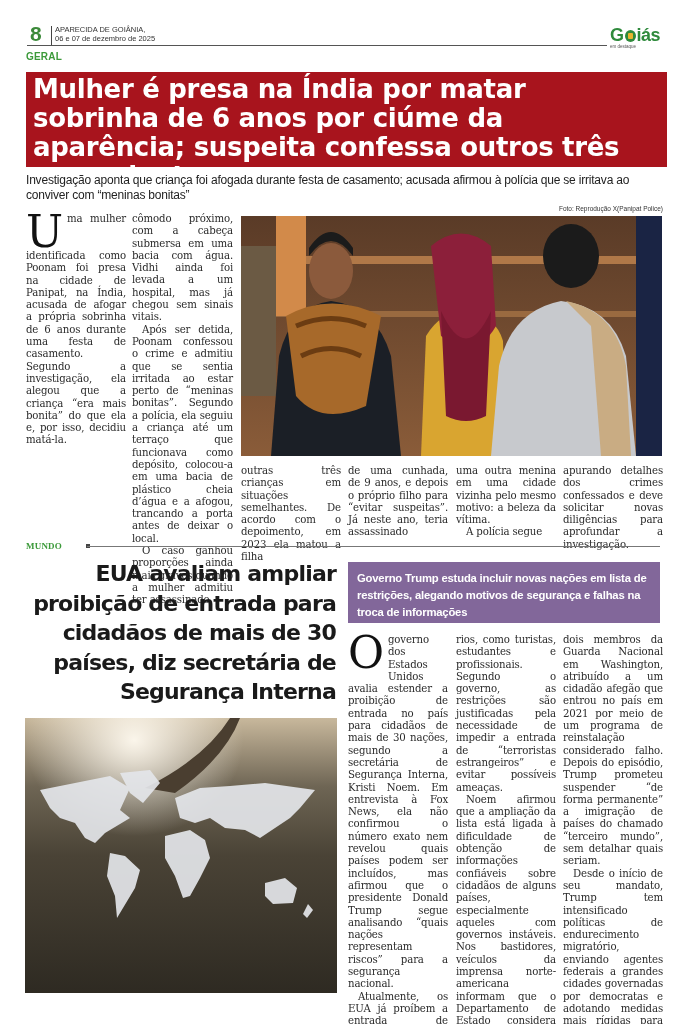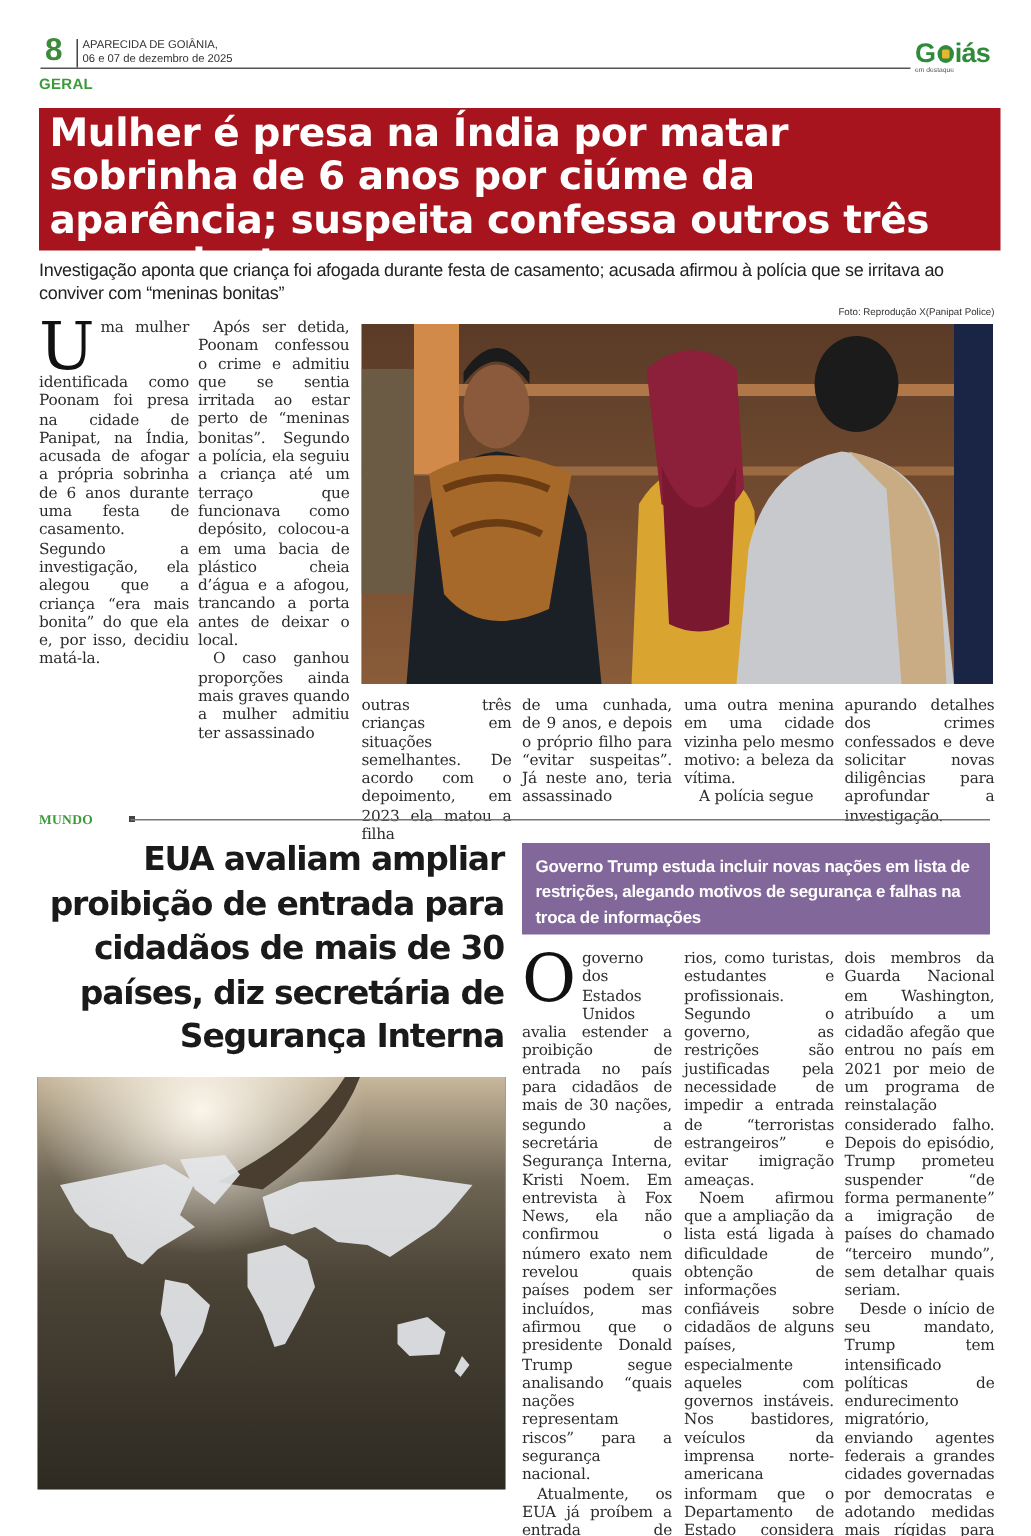--- a/index.html
+++ b/index.html
@@ -67,20 +67,21 @@
 
 <div class="subhead">Investigação aponta que criança foi afogada durante festa de casamento; acusada afirmou à polícia que se irritava ao conviver com “meninas bonitas”</div>
 <div class="credit">Foto: Reprodução X(Panipat Police)</div>
 
 <div class="col" style="left:26px; top:213px; width:100px;">
   <span class="dropcap">U</span>
   <p class="first">ma mulher identificada como Poonam foi presa na cidade de Panipat, na Índia, acusada de afogar a própria sobrinha de 6 anos durante uma festa de casamento. Segundo a investigação, ela alegou que a criança “era mais bonita” do que ela e, por isso, decidiu matá-la.</p>
 </div>
 
 <div class="col" style="left:132px; top:213px; width:101px;">
+  <p class="first">cômodo próximo, com a cabeça submersa em uma bacia com água. Vidhi ainda foi levada a um hospital, mas já chegou sem sinais vitais.</p>
   <p>Após ser detida, Poonam confessou o crime e admitiu que se sentia irritada ao estar perto de “meninas bonitas”. Segundo a polícia, ela seguiu a criança até um terraço que funcionava como depósito, colocou-a em uma bacia de plástico cheia d’água e a afogou, trancando a porta antes de deixar o local.</p>
   <p>O caso ganhou proporções ainda mais graves quando a mulher admitiu ter assassinado</p>
 </div>
 
 <div class="photo1" title="Three women standing; one in the center with face covered by a red scarf">
   <svg width="421" height="240" viewBox="0 0 421 240">
     <defs>
       <linearGradient id="wall" x1="0" y1="0" x2="0" y2="1">
         <stop offset="0" stop-color="#5a3b27"></stop>
           <stop offset="1" stop-color="#8a5c39"></stop>
@@ -162,20 +163,20 @@
     </g>
   </svg>
 </div>
 
 <div class="col" style="left:348px; top:634px; width:100px;">
   <span class="dropcap">O</span>
   <p class="first">governo dos Estados Unidos avalia estender a proibição de entrada no país para cidadãos de mais de 30 nações, segundo a secretária de Segurança Interna, Kristi Noem. Em entrevista à Fox News, ela não confirmou o número exato nem revelou quais países podem ser incluídos, mas afirmou que o presidente Donald Trump segue analisando “quais nações representam riscos” para a segurança nacional.</p>
   <p>Atualmente, os EUA já proíbem a entrada de cidadãos de 12 países e impõem restrições adicionais a outros sete, medida que atinge tanto imigrantes quanto visitantes temporá-</p>
 </div>
 <div class="col" style="left:456px; top:634px; width:100px;">
-  <p class="first">rios, como turistas, estudantes e profissionais. Segundo o governo, as restrições são justificadas pela necessidade de impedir a entrada de “terroristas estrangeiros” e evitar imigração ameaças.</p>
+  <p class="first">rios, como turistas, estudantes e profissionais. Segundo o governo, as restrições são justificadas pela necessidade de impedir a entrada de “terroristas estrangeiros” e evitar possíveis ameaças.</p>
   <p>Noem afirmou que a ampliação da lista está ligada à dificuldade de obtenção de informações confiáveis sobre cidadãos de alguns países, especialmente aqueles com governos instáveis. Nos bastidores, veículos da imprensa norte-americana informam que o Departamento de Estado considera acrescentar até 36 novos países às restrições.</p>
 
 </div>
 <div class="col" style="left:563px; top:634px; width:100px;">
   <p class="first">dois membros da Guarda Nacional em Washington, atribuído a um cidadão afegão que entrou no país em 2021 por meio de um programa de reinstalação considerado falho. Depois do episódio, Trump prometeu suspender “de forma permanente” a imigração de países do chamado “terceiro mundo”, sem detalhar quais seriam.</p>
   <p>Desde o início de seu mandato, Trump tem intensificado políticas de endurecimento migratório, enviando agentes federais a grandes cidades governadas por democratas e adotando medidas mais rígidas para requerentes de asilo na fronteira com o México.</p>
 </div>
 
 </body></html>

